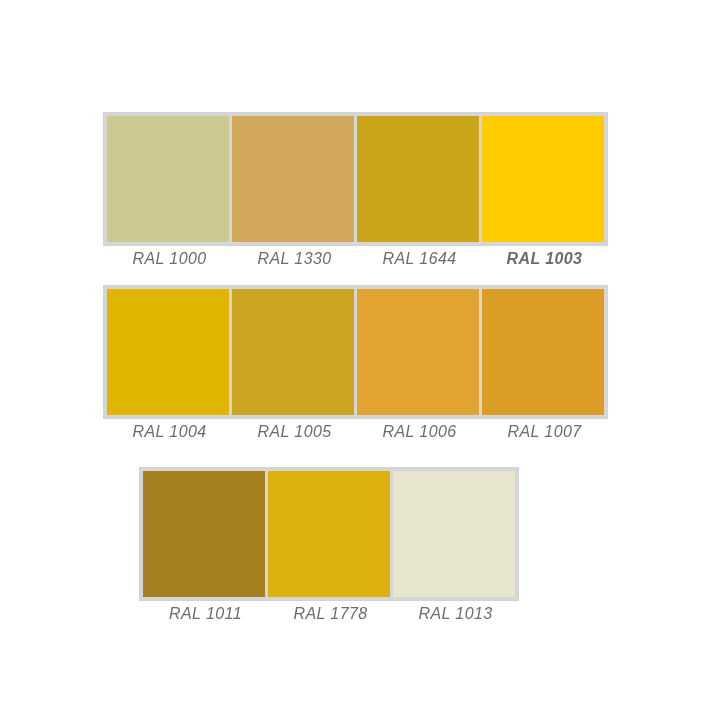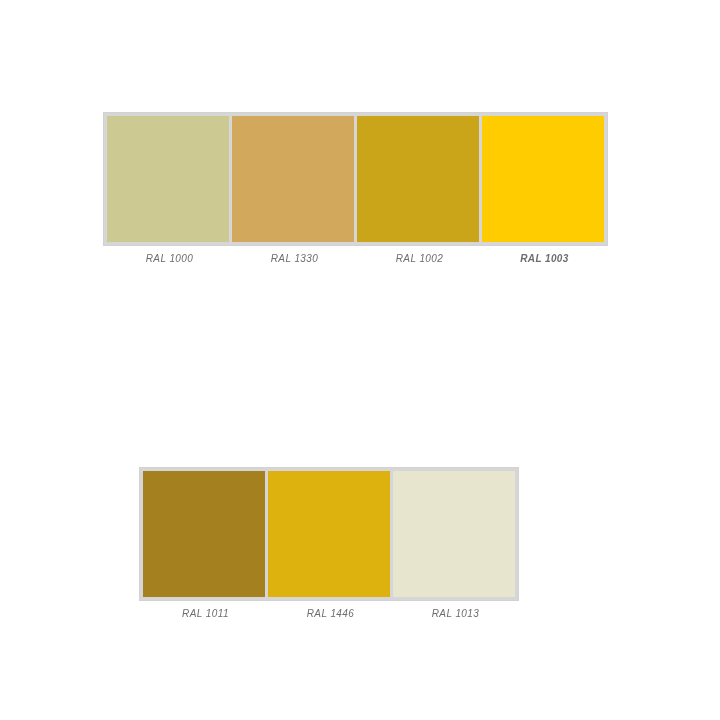--- a/index.html
+++ b/index.html
@@ -54,21 +54,21 @@
     display: flex;
     flex-direction: row;
     margin-top: 6px;
     margin-left: 4px;
   }
 
   .swatch-label {
     width: 125px;
     flex: 0 0 auto;
     text-align: center;
-    font-size: 10px;
+    font-size: 16px;
     font-style: italic;
     color: #6d6d6d;
     letter-spacing: 0.4px;
     line-height: 14px;
     white-space: nowrap;
   }
 
   
   #row-0 { top: 112px; }
   #row-1 { top: 285px; }
@@ -81,29 +81,43 @@
     <div class="swatch-row" id="row-0">
       <div class="row-frame" style="background: rgb(214, 214, 214); border-color: rgb(210, 210, 210);">
         <div class="swatch-cell" style="background: rgb(204, 202, 146);"></div>
         <div class="swatch-cell" style="background: rgb(210, 169, 92);"></div>
         <div class="swatch-cell" style="background: rgb(203, 165, 25);"></div>
         <div class="swatch-cell" style="background: rgb(255, 204, 0);"></div>
       </div>
       <div class="label-strip">
         <div class="swatch-label" style="color: rgb(109, 109, 109);">RAL 1000</div>
         <div class="swatch-label" style="color: rgb(109, 109, 109);">RAL 1330</div>
-        <div class="swatch-label" style="color: rgb(109, 109, 109);">RAL 1002</div>
+        <div class="swatch-label" style="color: rgb(109, 109, 109);">RAL 1644</div>
         <div class="swatch-label" style="color: rgb(109, 109, 109); font-weight: bold;">RAL 1003</div>
+      </div>
+    </div>
+    <div class="swatch-row" id="row-1">
+      <div class="row-frame" style="background: rgb(214, 214, 214); border-color: rgb(210, 210, 210);">
+        <div class="swatch-cell" style="background: rgb(224, 182, 0);"></div>
+        <div class="swatch-cell" style="background: rgb(203, 165, 33);"></div>
+        <div class="swatch-cell" style="background: rgb(226, 164, 48);"></div>
+        <div class="swatch-cell" style="background: rgb(220, 157, 36);"></div>
+      </div>
+      <div class="label-strip">
+        <div class="swatch-label" style="color: rgb(109, 109, 109);">RAL 1004</div>
+        <div class="swatch-label" style="color: rgb(109, 109, 109);">RAL 1005</div>
+        <div class="swatch-label" style="color: rgb(109, 109, 109);">RAL 1006</div>
+        <div class="swatch-label" style="color: rgb(109, 109, 109);">RAL 1007</div>
       </div>
     </div>
     <div class="swatch-row" id="row-2">
       <div class="row-frame" style="background: rgb(214, 214, 214); border-color: rgb(210, 210, 210);">
         <div class="swatch-cell" style="background: rgb(164, 128, 30);"></div>
         <div class="swatch-cell" style="background: rgb(221, 178, 15);"></div>
         <div class="swatch-cell" style="background: rgb(231, 229, 206);"></div>
       </div>
       <div class="label-strip">
         <div class="swatch-label" style="color: rgb(109, 109, 109);">RAL 1011</div>
-        <div class="swatch-label" style="color: rgb(109, 109, 109);">RAL 1446</div>
+        <div class="swatch-label" style="color: rgb(109, 109, 109);">RAL 1778</div>
         <div class="swatch-label" style="color: rgb(109, 109, 109);">RAL 1013</div>
       </div>
     </div>
   </div>
 
 </body></html>

